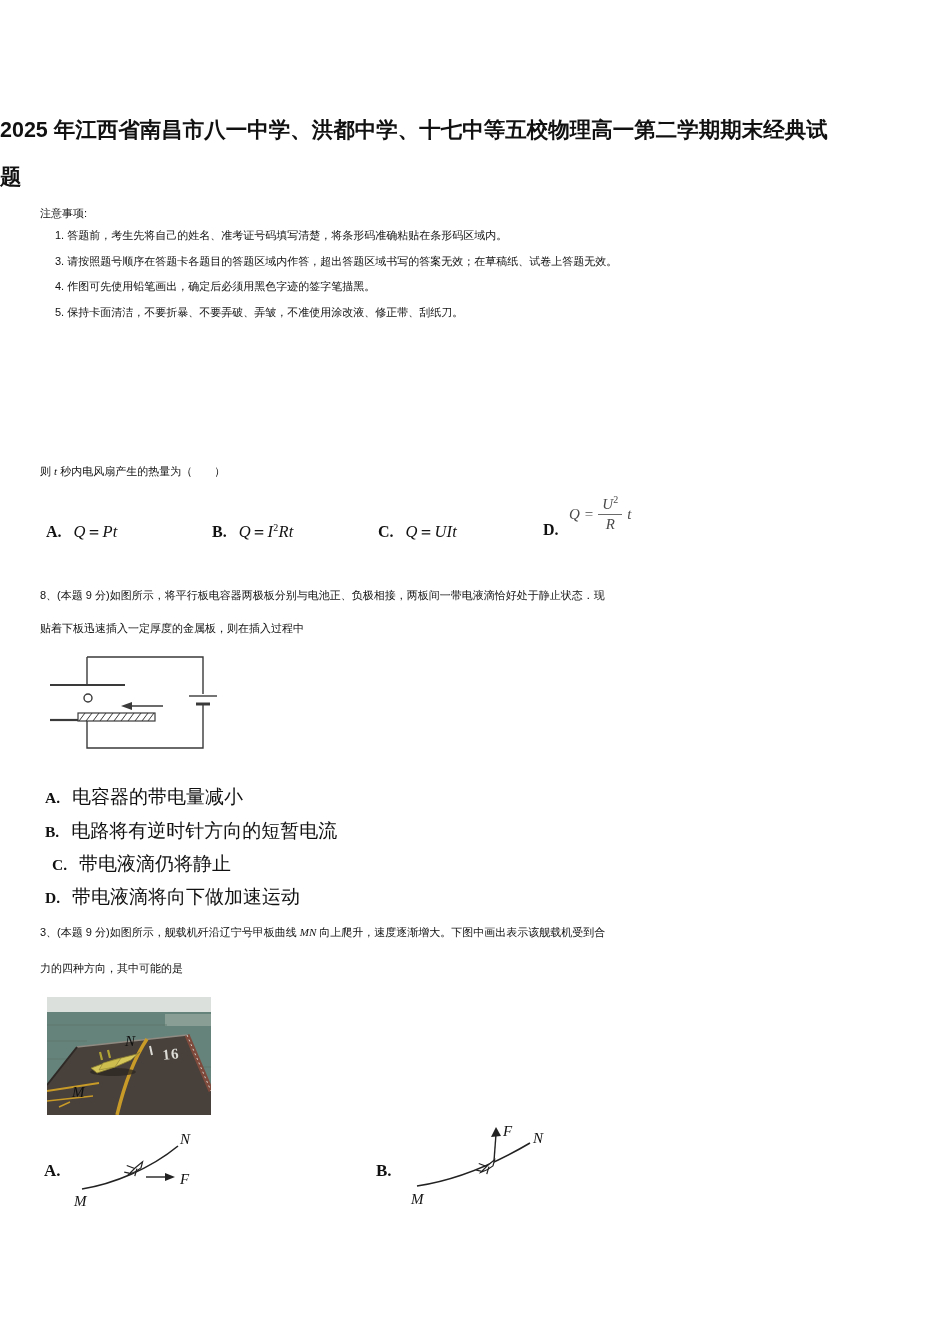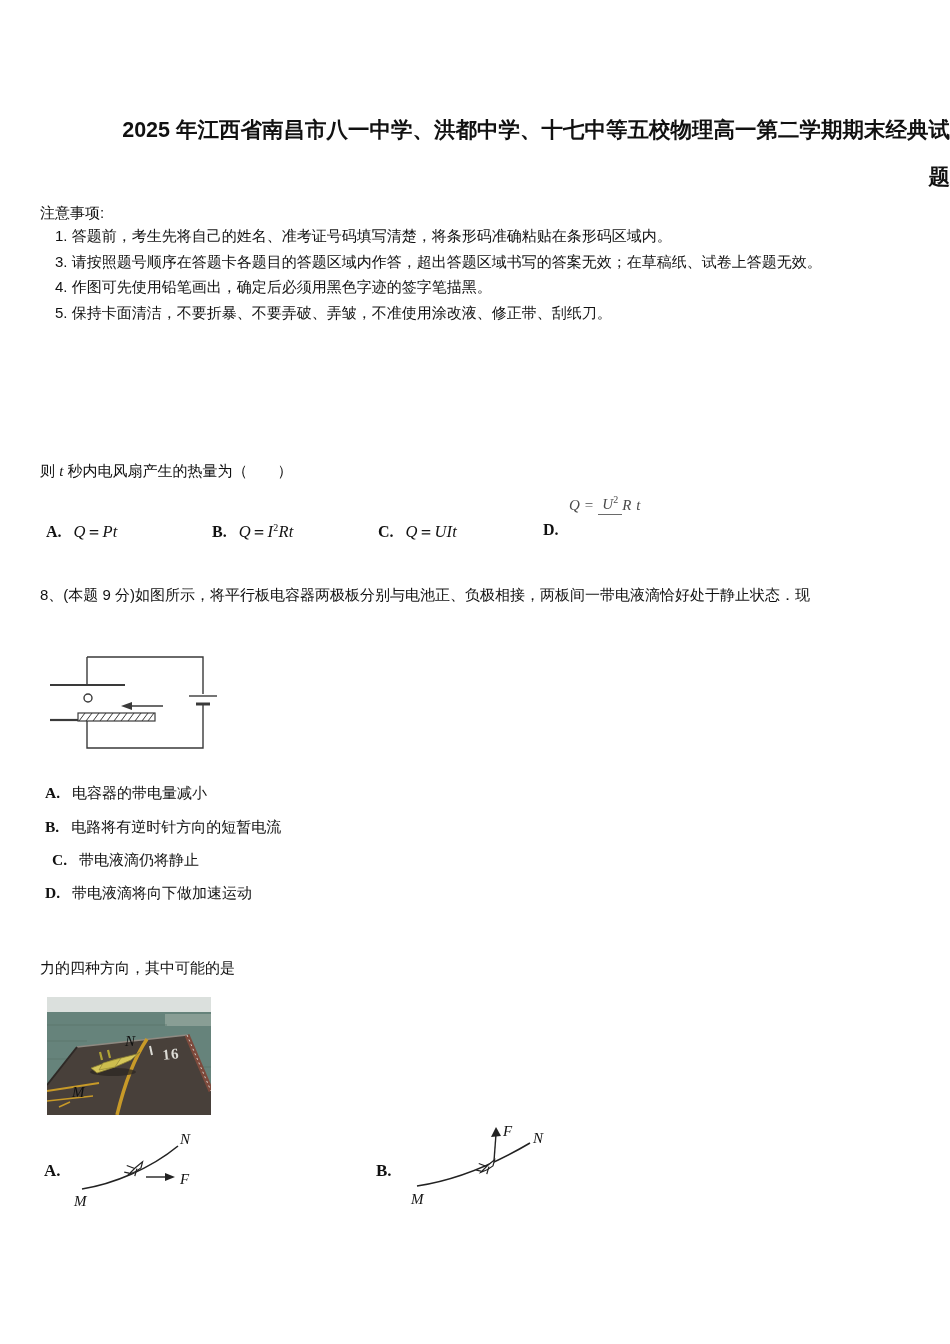--- a/index.html
+++ b/index.html
@@ -1,31 +1,31 @@
 <!DOCTYPE html>
 <html><head>
 <meta charset="utf-8">
 <style>
   *{box-sizing:border-box}
   html,body{margin:0;padding:0;background:#fff}
   .page{position:relative;width:950px;height:1344px;background:#ffffff;color:#111;
         font-family:"Liberation Sans","DejaVu Sans",sans-serif;overflow:hidden}
   .abs{position:absolute;white-space:nowrap}
-  .title-line{width:950px;text-align:right;font-weight:700;font-size:21.5px;}
-  .t15{font-size:15px;line-height:20px}
+  .title-line{width:950px;text-align:left;font-weight:700;font-size:21.5px;}
+  .t15{font-size:11px;line-height:20px}
   .notes{line-height:25.5px}
   .var{font-family:"Liberation Serif","DejaVu Serif",serif;font-style:italic}
   sup{font-size:10px;line-height:0}
   .formula{font-family:"Liberation Serif","DejaVu Serif",serif;font-weight:400;font-size:16.5px;letter-spacing:.2px}
   .opt-letter{font-family:"Liberation Serif","DejaVu Serif",serif;font-weight:700;font-size:16px;margin-right:12px}
   .diag-letter{font-family:"Liberation Serif","DejaVu Serif",serif;font-weight:700;font-size:17px}
-  .cn-opt{font-size:15px}
+  .cn-opt{font-size:19px}
   .dfrac{display:inline-flex;align-items:center;gap:5px;color:#4a4a4a;
          font-family:"Liberation Serif","DejaVu Serif",serif;font-size:15px}
-  .dfrac .stack{display:inline-flex;flex-direction:row;align-items:flex-start;line-height:1.1}
+  .dfrac .stack{display:inline-flex;flex-direction:column;align-items:center;line-height:1.1}
   .dfrac .num{border-bottom:1.4px solid #6a6a6a;padding:0 4px 1px}
   .dfrac .den{padding-top:1px}
   svg{display:block}
   svg text{font-family:"Liberation Serif","DejaVu Serif",serif}
 </style>
 </head>
 <body>
 
 <div class="page">
 
@@ -59,20 +59,21 @@
     <span class="var">Q</span>
     <span>=</span>
     <span class="stack">
       <span class="num"><span class="var">U</span><sup>2</sup></span>
       <span class="den var">R</span>
     </span>
     <span class="var">t</span>
   </div>
 
   <div class="abs t15" style="top:585px;left:40px">8、(本题 9 分)如图所示，将平行板电容器两极板分别与电池正、负极相接，两板间一带电液滴恰好处于静止状态．现</div>
+  <div class="abs t15" style="top:618px;left:40px">贴着下板迅速插入一定厚度的金属板，则在插入过程中</div>
 
   <svg class="abs" style="top:650px;left:50px" width="170" height="110" viewBox="0 0 170 110">
     <g stroke="#3a3a3a" fill="none" stroke-width="1.4">
       <path d="M37,7 H153 V44"></path>
       <path d="M153,54 V98 H37 V70"></path>
       <path d="M37,7 V35"></path>
     </g>
     <g stroke="#3a3a3a">
       <path d="M139,46 H167" stroke-width="1.4" fill="none"></path>
       <path d="M146,54 H160" stroke-width="3" fill="none"></path>
@@ -96,20 +97,21 @@
   <div class="abs" style="top:818px;left:45px">
     <span class="opt-letter" style="font-size:15.5px">B.</span><span class="cn-opt">电路将有逆时针方向的短暂电流</span>
   </div>
   <div class="abs" style="top:851px;left:52px">
     <span class="opt-letter" style="font-size:15.5px">C.</span><span class="cn-opt">带电液滴仍将静止</span>
   </div>
   <div class="abs" style="top:884px;left:45px">
     <span class="opt-letter" style="font-size:15.5px">D.</span><span class="cn-opt">带电液滴将向下做加速运动</span>
   </div>
 
+  <div class="abs t15" style="top:922px;left:40px"><span>3、(本题 9 分)如图所示，舰载机歼沿辽宁号甲板曲线 </span><span class="var">MN</span><span> 向上爬升，速度逐渐增大。下图中画出表示该舰载机受到合</span></div>
   <div class="abs t15" style="top:958px;left:40px">力的四种方向，其中可能的是</div>
 
   <svg class="abs" style="top:997px;left:47px" width="164" height="118" viewBox="0 0 164 118">
     <rect width="164" height="118" fill="#dbe0dd"></rect>
     <rect y="15" width="164" height="103" fill="#66837b"></rect>
     <rect x="118" y="17" width="46" height="12" fill="#8fa39a" opacity="0.85"></rect>
     <g stroke="#597268" stroke-width="1" opacity="0.7">
       <path d="M0,28 H120 M0,44 H40 M0,62 H26 M148,70 H164 M150,90 H164"></path>
     </g>
     <polygon points="0,118 0,88 30,50 140,38 164,94 164,118" fill="#48403a"></polygon>

